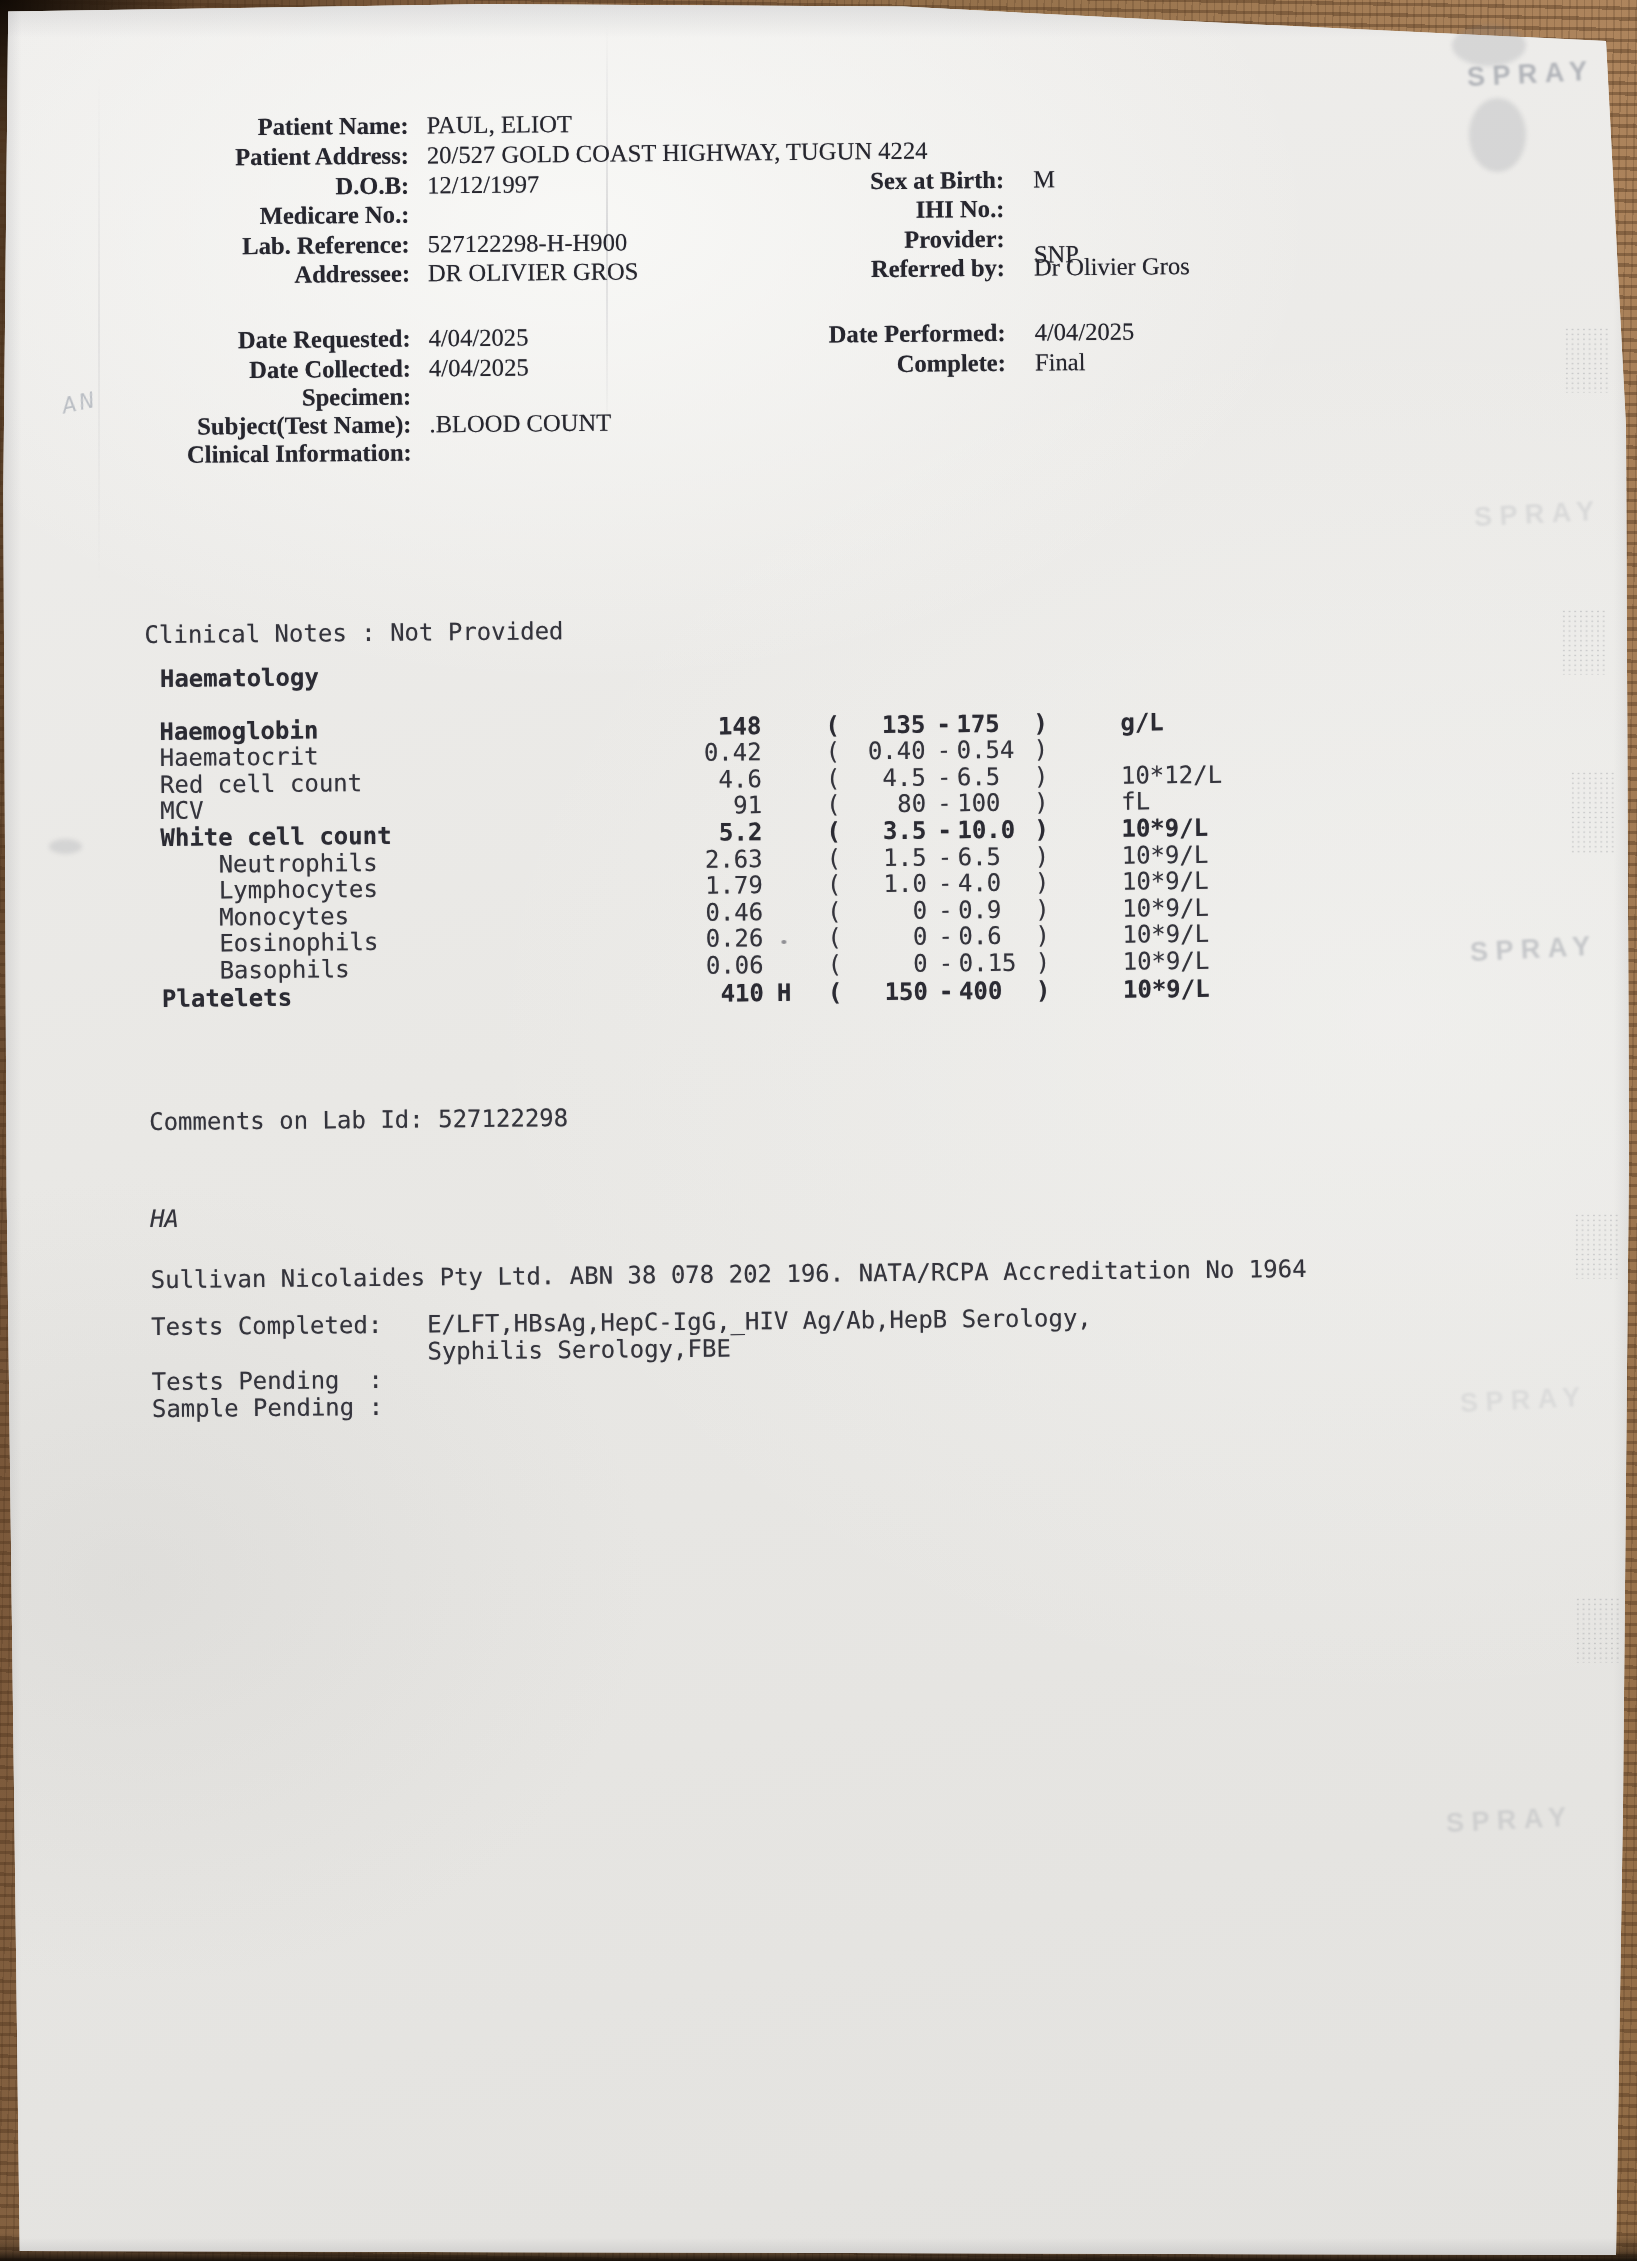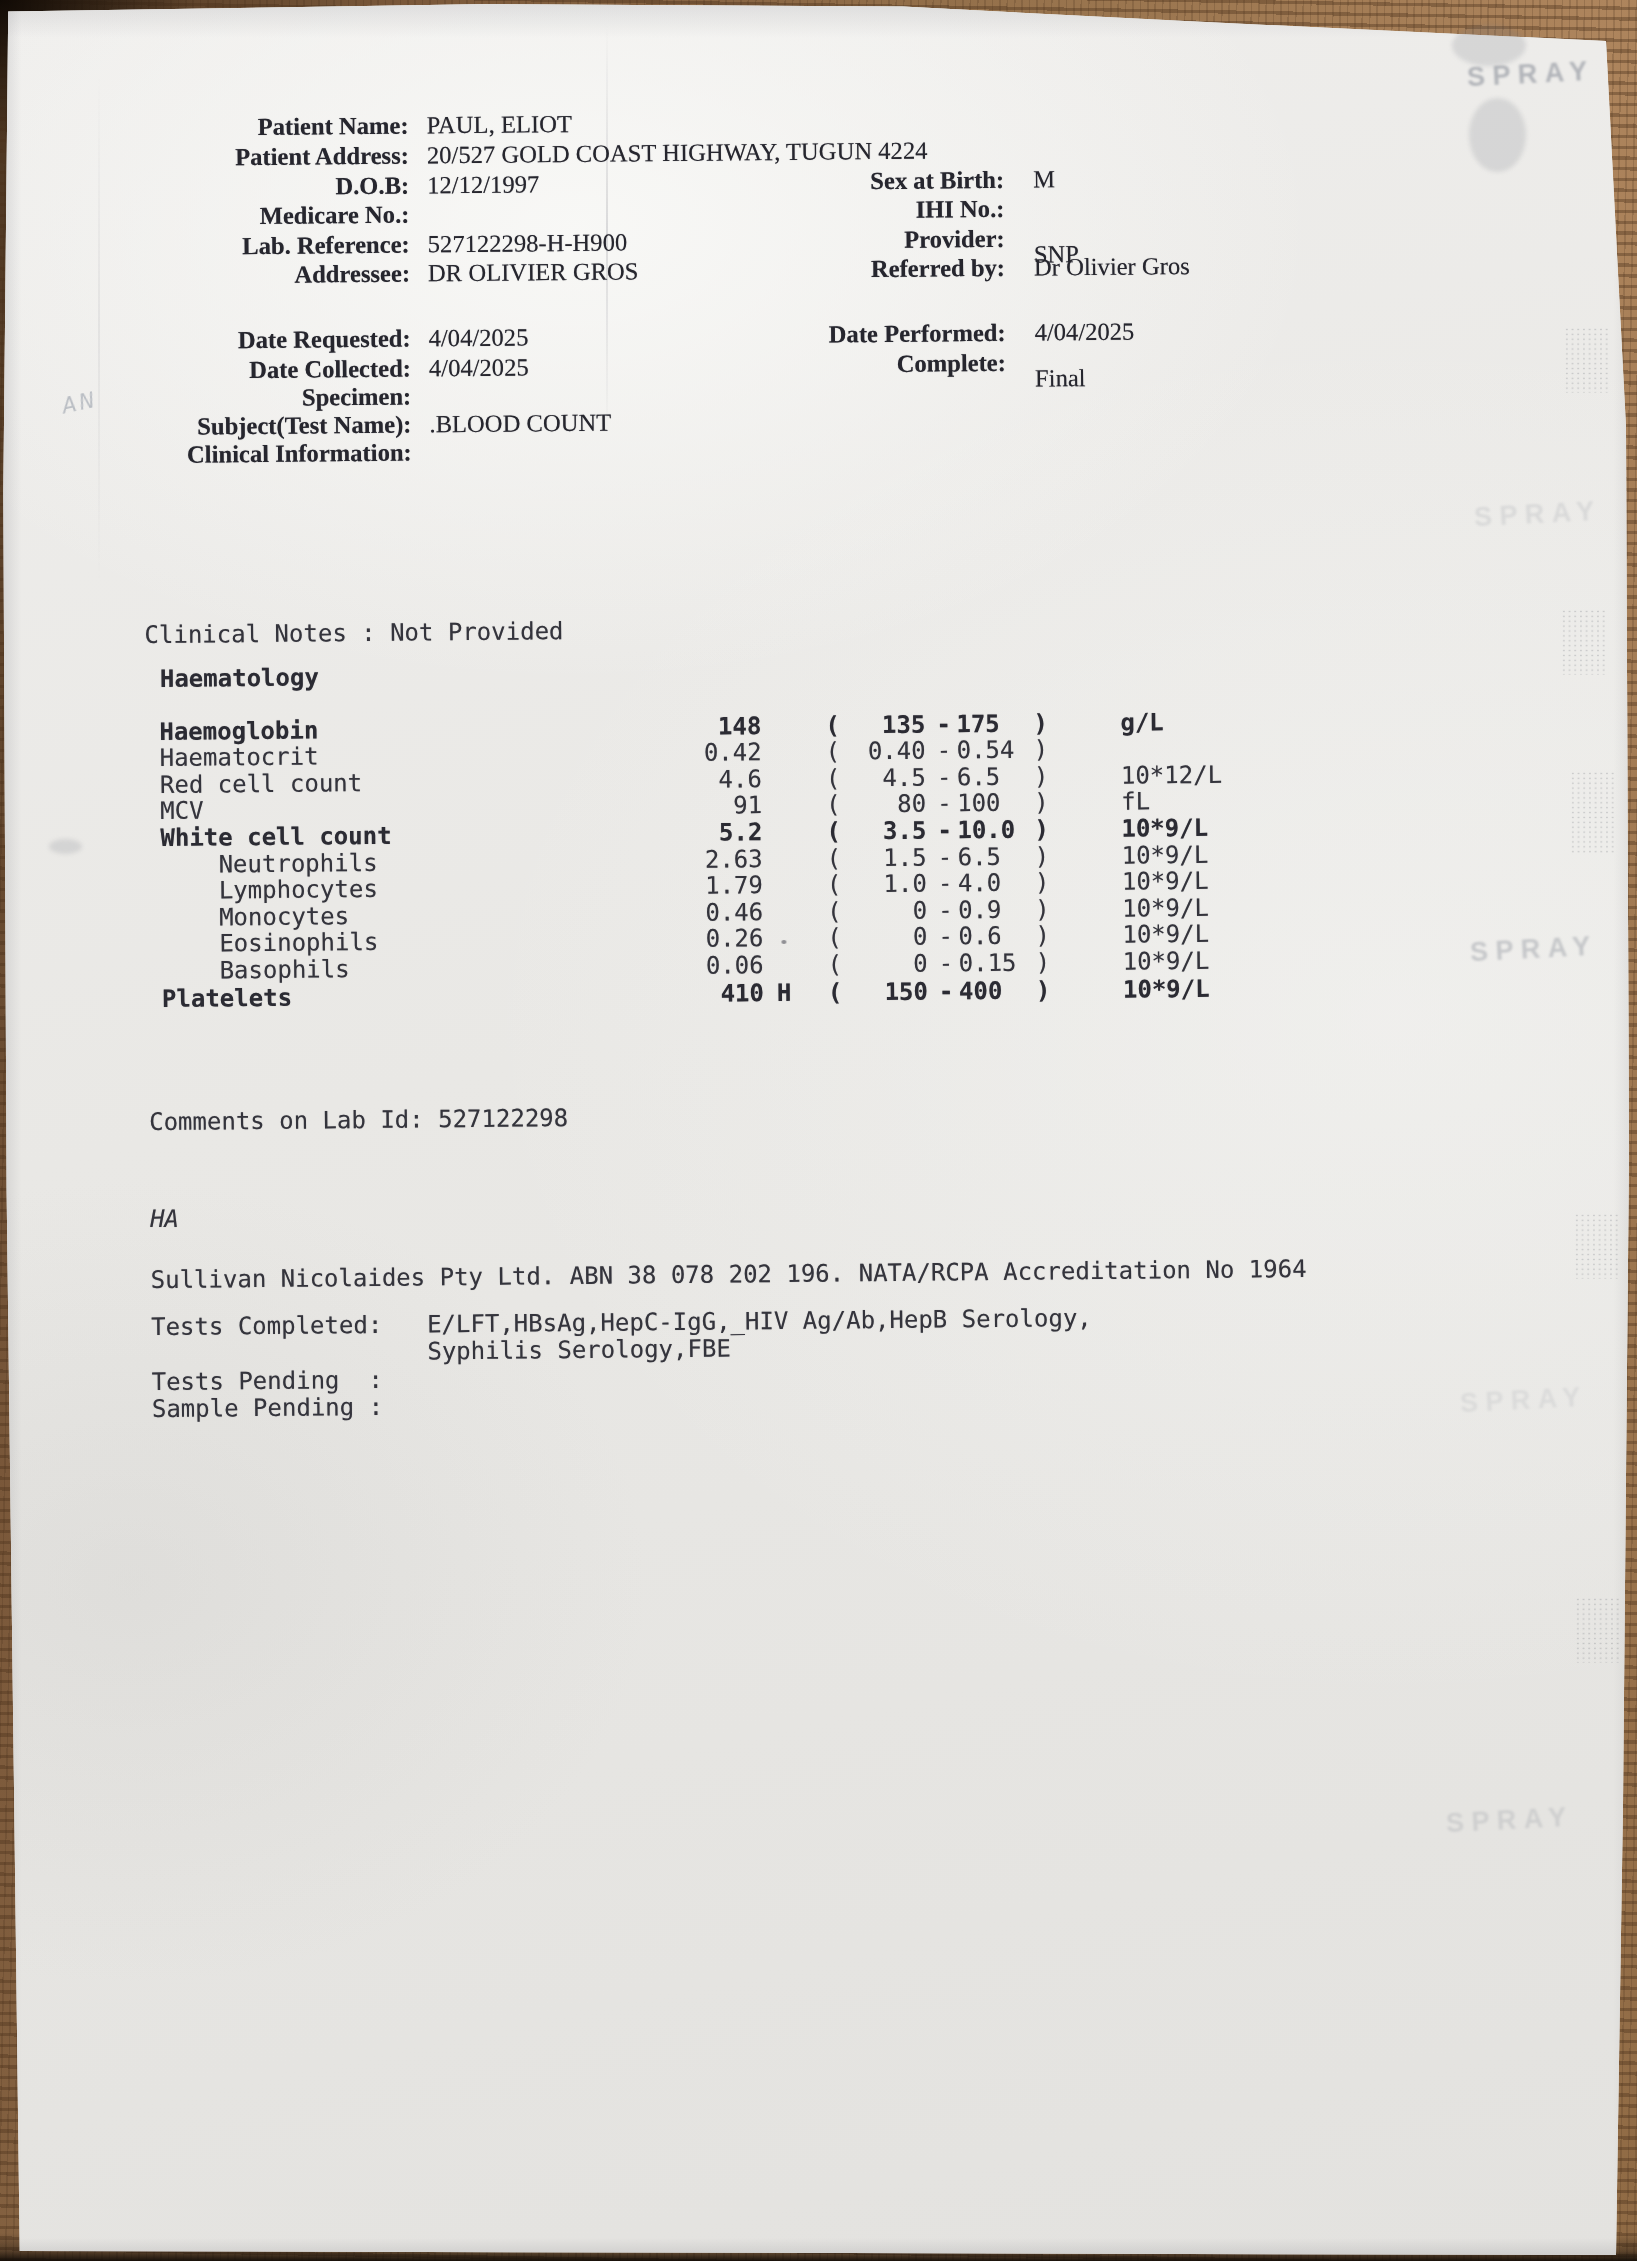--- a/index.html
+++ b/index.html
@@ -140,21 +140,21 @@
         <div class="srow-value" style="top: 358px; left: 426px;">4/04/2025</div>
         <div class="srow-label" style="top: 386px; left: 14px; width: 394px;">Specimen:</div>
         <div class="srow-value" style="top: 386px; left: 426px;"></div>
         <div class="srow-label" style="top: 414px; left: 14px; width: 394px;">Subject(Test Name):</div>
         <div class="srow-value" style="top: 414px; left: 426px;">.BLOOD COUNT</div>
         <div class="srow-label" style="top: 442px; left: 14px; width: 394px;">Clinical Information:</div>
         <div class="srow-value" style="top: 442px; left: 426px;"></div>
         <div class="srow-label" style="top: 328px; left: 675px; width: 328px;">Date Performed:</div>
         <div class="srow-value" style="top: 328px; left: 1032px;">4/04/2025</div>
         <div class="srow-label" style="top: 358px; left: 675px; width: 328px;">Complete:</div>
-        <div class="srow-value" style="top: 358px; left: 1032px; margin-top: 16px;">Final</div>
+        <div class="srow-value" style="top: 358px; left: 1032px;">Final</div>
       </div>
 
     <div class="mono" style="left:139px;top:622px;">Clinical Notes : Not Provided</div>
     <div class="mono bold" style="left:154px;top:666px;">Haematology</div>
 
     <div id="results">
         <div class="mono bold" style="left: 0px; top: 719px; width: 1638px;"><span class="cell c-name" style="left: 153px;">Haemoglobin</span><span class="cell c-val">148</span><span class="cell c-flag"></span><span class="cell c-po">(</span><span class="cell c-lo">135</span><span class="cell c-da">-</span><span class="cell c-hi">175</span><span class="cell c-pc">)</span><span class="cell c-un">g/L</span></div>
         <div class="mono" style="left: 0px; top: 745px; width: 1638px;"><span class="cell c-name" style="left: 153px;">Haematocrit</span><span class="cell c-val">0.42</span><span class="cell c-flag"></span><span class="cell c-po">(</span><span class="cell c-lo">0.40</span><span class="cell c-da">-</span><span class="cell c-hi">0.54</span><span class="cell c-pc">)</span><span class="cell c-un"></span></div>
         <div class="mono" style="left: 0px; top: 772px; width: 1638px;"><span class="cell c-name" style="left: 153px;">Red cell count</span><span class="cell c-val">4.6</span><span class="cell c-flag"></span><span class="cell c-po">(</span><span class="cell c-lo">4.5</span><span class="cell c-da">-</span><span class="cell c-hi">6.5</span><span class="cell c-pc">)</span><span class="cell c-un">10*12/L</span></div>
         <div class="mono" style="left: 0px; top: 798px; width: 1638px;"><span class="cell c-name" style="left: 153px;">MCV</span><span class="cell c-val">91</span><span class="cell c-flag"></span><span class="cell c-po">(</span><span class="cell c-lo">80</span><span class="cell c-da">-</span><span class="cell c-hi">100</span><span class="cell c-pc">)</span><span class="cell c-un">fL</span></div>

